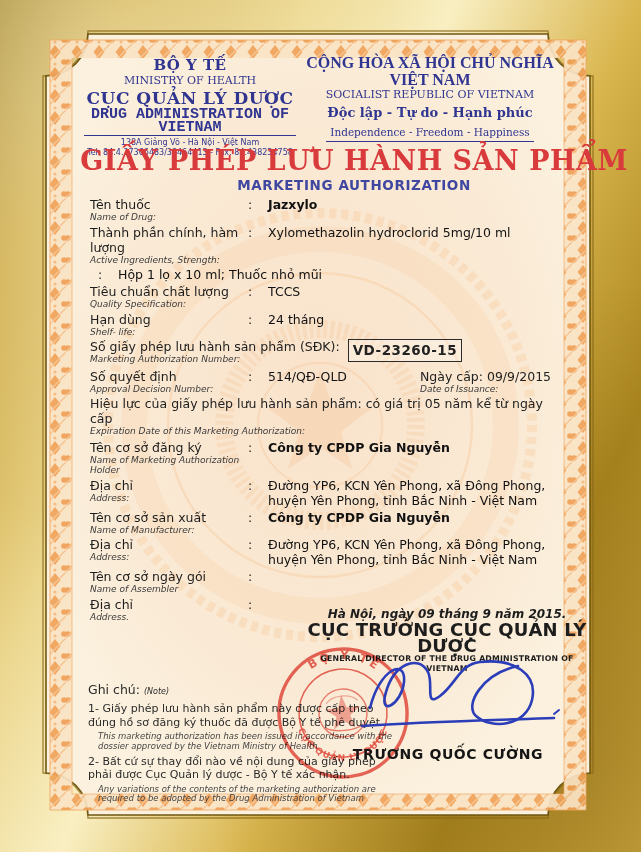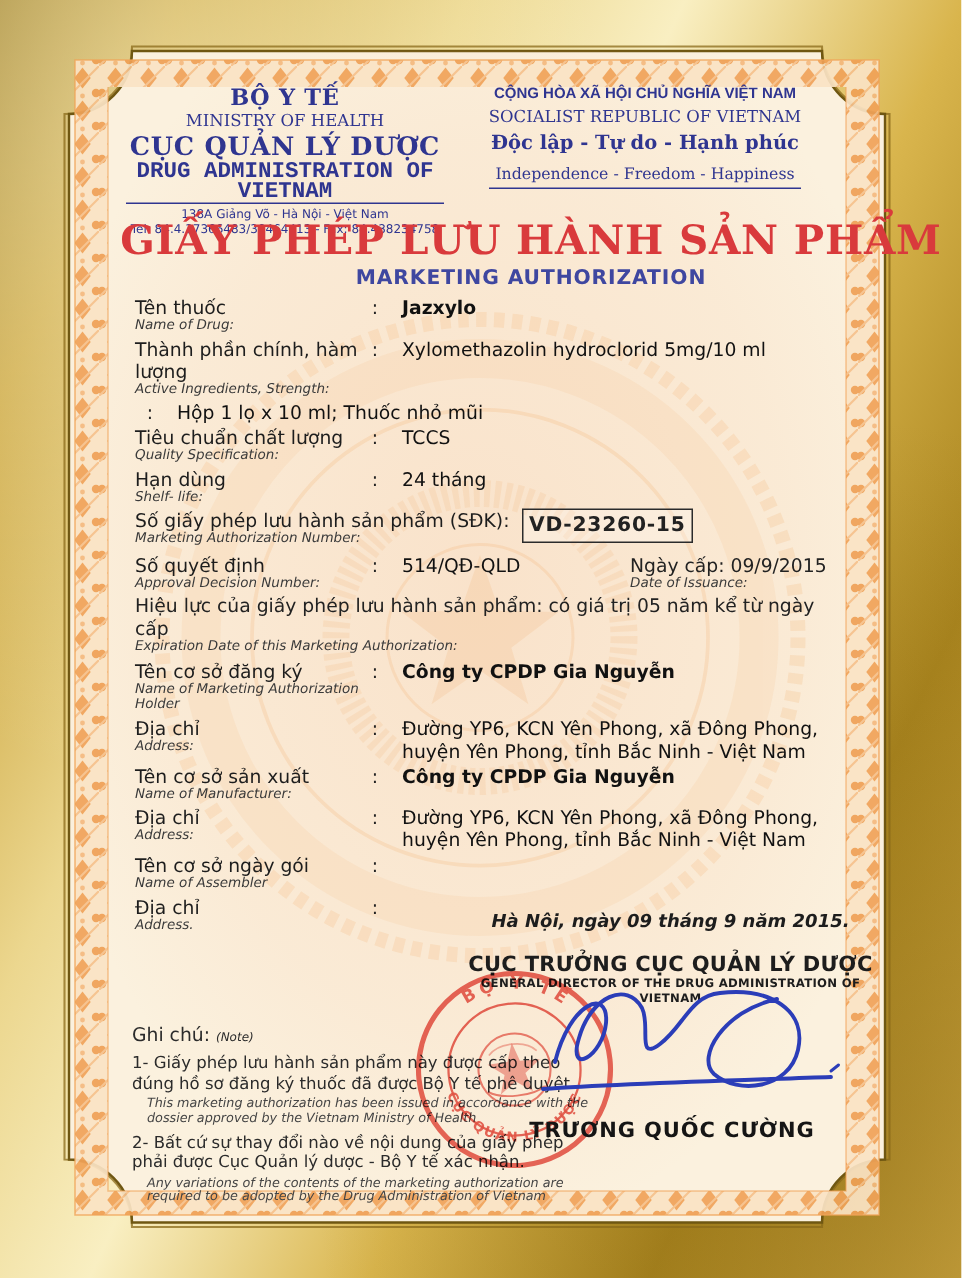--- a/index.html
+++ b/index.html
@@ -17,21 +17,21 @@
 
   .abs { position:absolute; z-index:3; }
 
   
   .hdr { color:#2f3590; text-align:center; }
   .hdr-vn-big   { font-family:"DejaVu Serif","Liberation Serif",serif; font-weight:bold; font-size:15px; line-height:18px; letter-spacing:.5px;}
   .hdr-en       { font-family:"DejaVu Serif","Liberation Serif",serif; font-size:11px; line-height:14px; }
   .hdr-vn-big2  { font-family:"DejaVu Serif","Liberation Serif",serif; font-weight:bold; font-size:17px; line-height:20px; letter-spacing:.5px;}
   .hdr-en-b     { font-family:Liberation Mono, monospace; font-weight:bold; font-size:15px; line-height:13px; display:inline-block; border-bottom:1px solid #2f3590; padding:0 2px 1px;}
   .hdr-addr     { font-size:8px; line-height:10px; margin-top:2px;}
-  .hdr-nat-1 { font-family:Liberation Sans, sans-serif; font-weight:bold; font-size:10px; line-height:17px;}
+  .hdr-nat-1 { font-family:Liberation Serif, serif; font-weight:bold; font-size:16px; line-height:17px;}
   .hdr-nat-2 { font-family:"DejaVu Serif","Liberation Serif",serif; font-size:11px; line-height:14px;}
   .hdr-nat-3 { font-family:"DejaVu Serif","Liberation Serif",serif; font-weight:bold; font-size:13px; line-height:17px; margin-top:2px;}
   .hdr-nat-4 { font-family:"DejaVu Serif","Liberation Serif",serif; font-size:10.5px; line-height:13px; display:inline-block; border-bottom:1px solid #2f3590; padding:0 4px 2px;}
 
   
   .title-vi { font-family:"DejaVu Serif","Liberation Serif",serif; font-weight:bold; font-size:27px; line-height:30px; color:#d93a3c; text-align:center; letter-spacing:.5px;}
   .title-en { font-weight:bold; font-size:13.5px; line-height:17px; color:#3f47a0; text-align:center; letter-spacing:.6px; margin-top:1px;}
 
   
   .fields { color:#222; }
@@ -47,21 +47,21 @@
   .date-col { margin-left:20px; }
   .date-vi { font-size:12.5px; line-height:15px; }
   .date-en { font-size:9px; line-height:10.5px; font-style:italic; color:#3a3a3a;}
   .full-vi { font-size:12.5px; line-height:15px; }
   .full-en { font-size:9px; line-height:10.5px; font-style:italic; color:#3a3a3a;}
   .val-two { max-width:300px; }
 
   
   .sig-block { text-align:center; color:#1d1d1d; }
   .sig-date { font-size:12px; line-height:15px; font-style:italic; font-weight:bold; }
-  .sig-title-vi { font-size:14px; line-height:16px; font-weight:bold; margin-top:13px; letter-spacing:.2px;}
+  .sig-title-vi { font-size:18px; line-height:16px; font-weight:bold; margin-top:0; letter-spacing:.2px;}
   .sig-title-en { font-size:7.8px; line-height:10px; font-weight:bold; letter-spacing:.2px;}
   .sig-name { text-align:center; font-size:14px; font-weight:bold; letter-spacing:.6px; color:#151515; z-index:7;}
 
   
   .notes { color:#2b2b2b; }
   .notes-head { font-size:12.5px; line-height:15px; }
   .notes-head .nh-en { font-size:8px; font-style:italic; }
   .note-vi { font-size:11px; line-height:13.5px; margin-top:3px; }
   .note-en { font-size:8.5px; line-height:9.8px; font-style:italic; color:#454545; margin:3px 0 2px 10px; }
   .note-vi { margin-left:0; }

